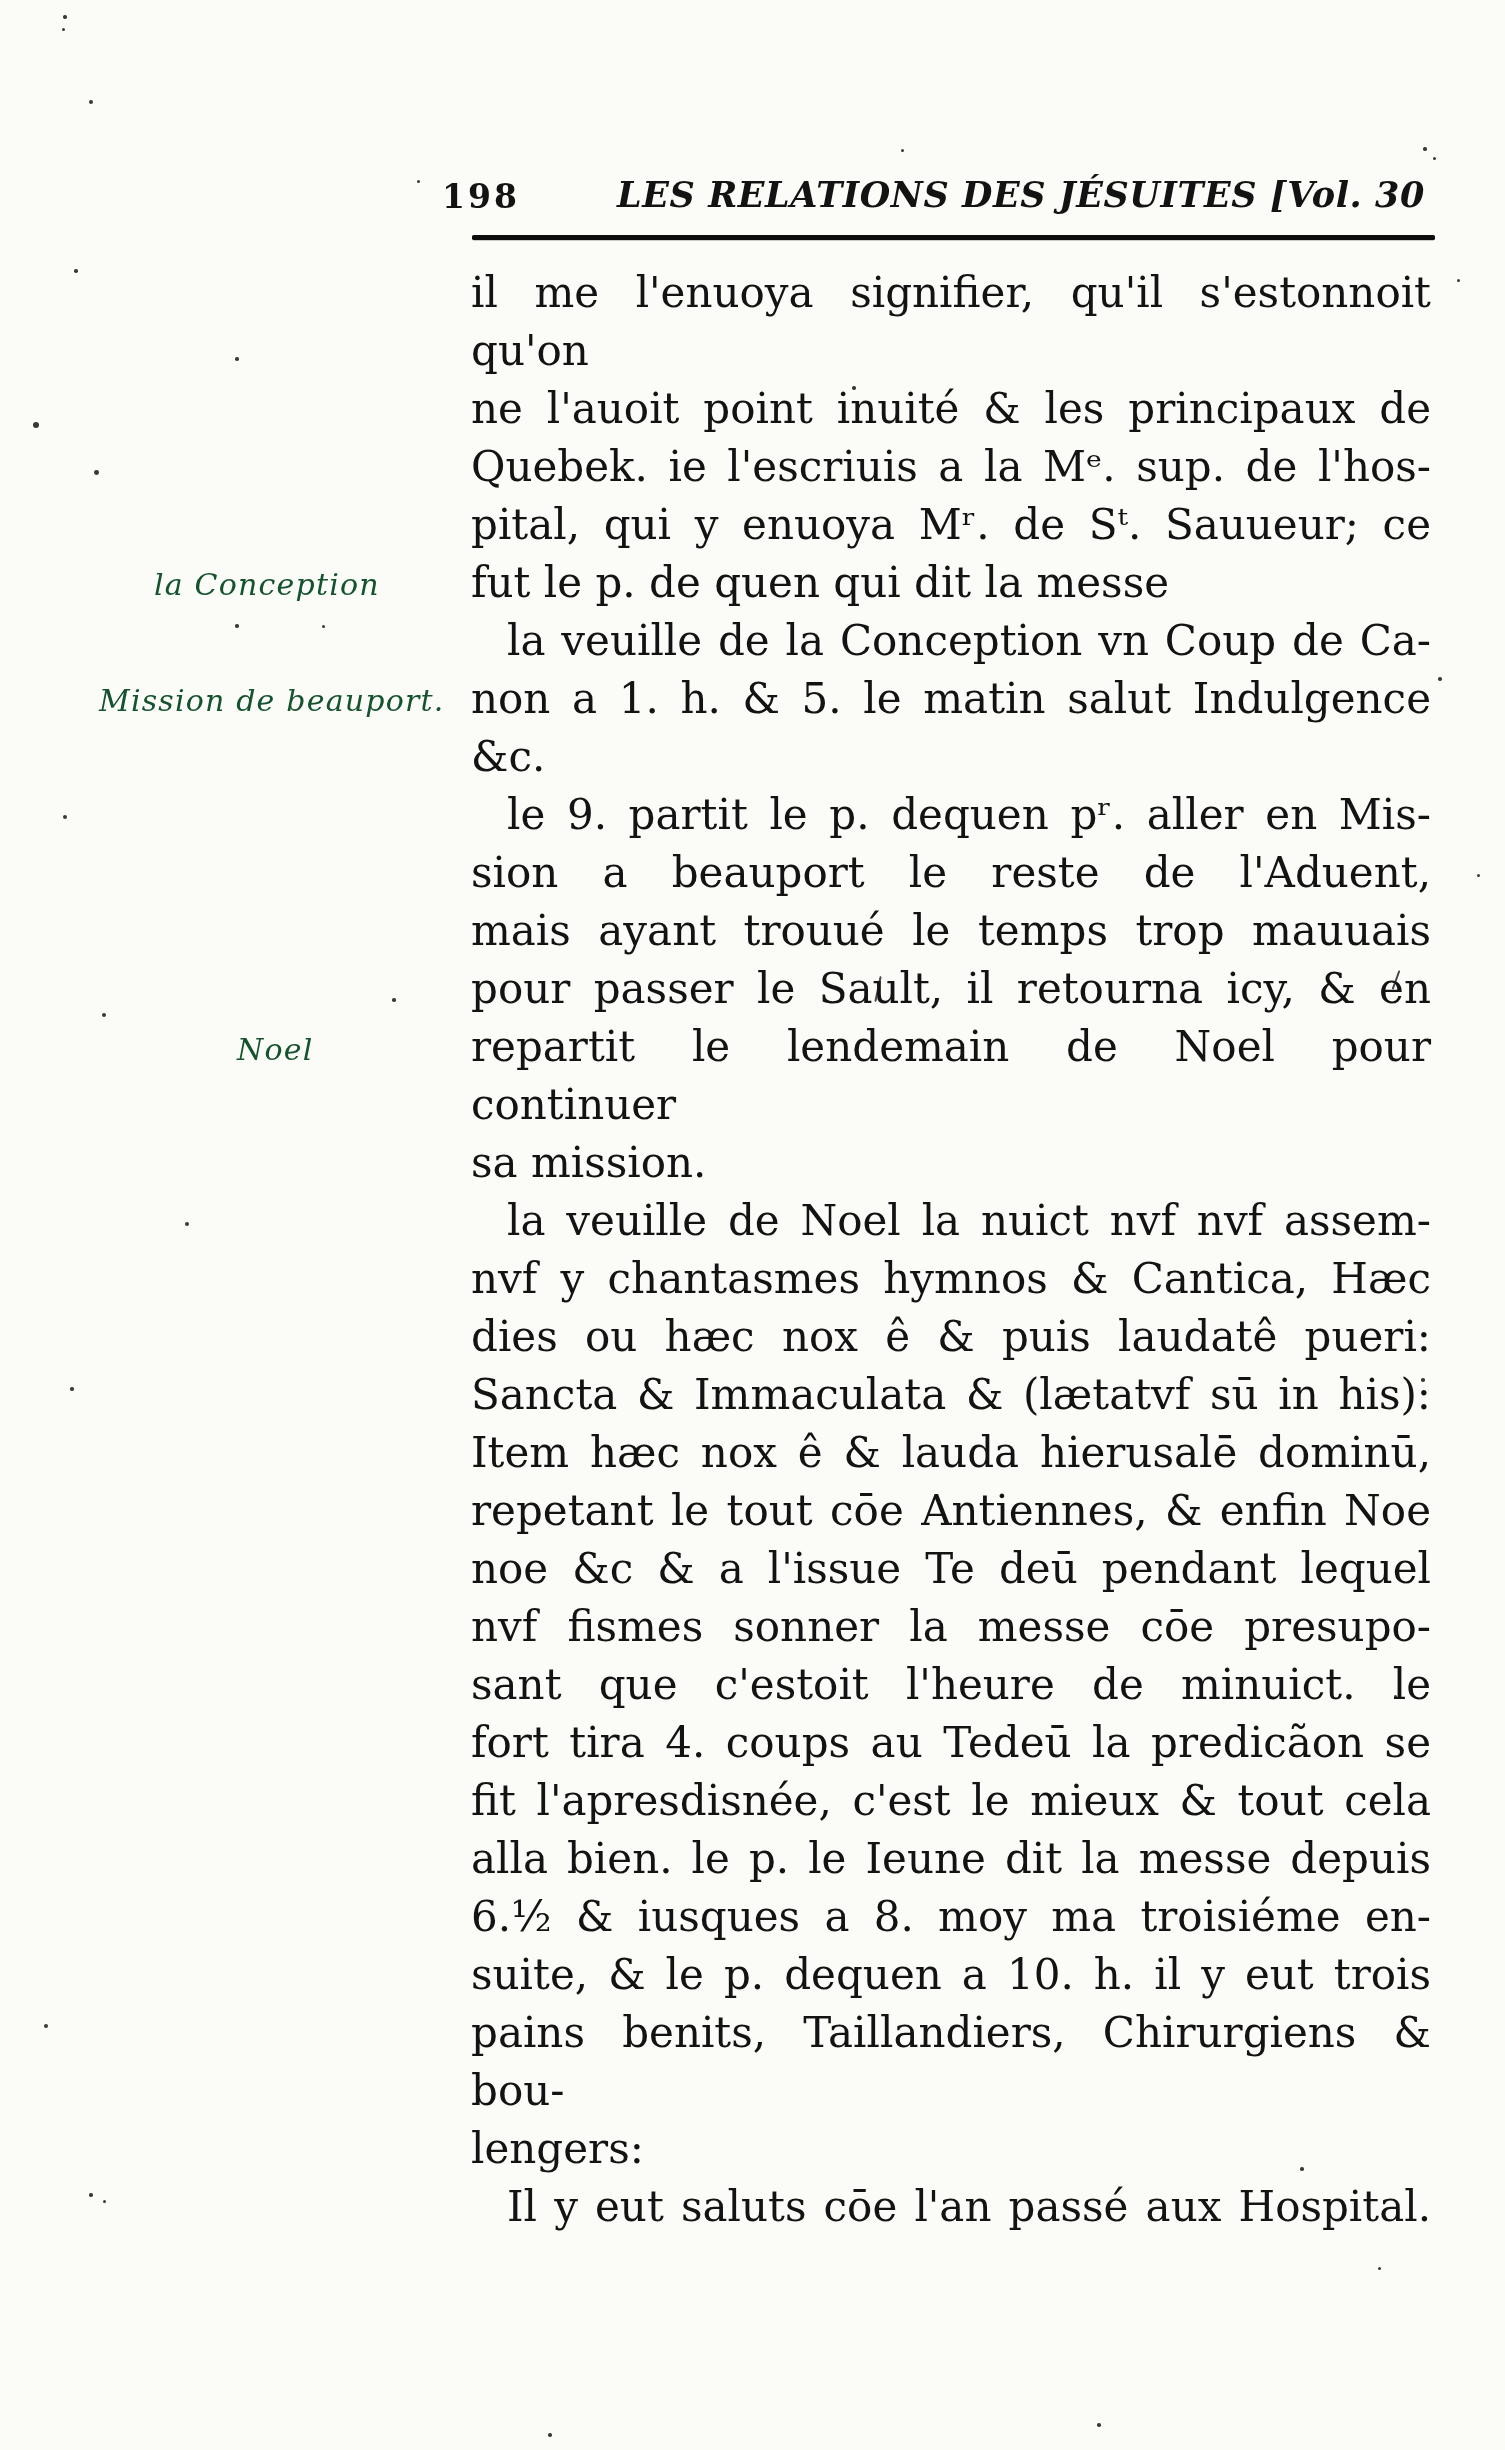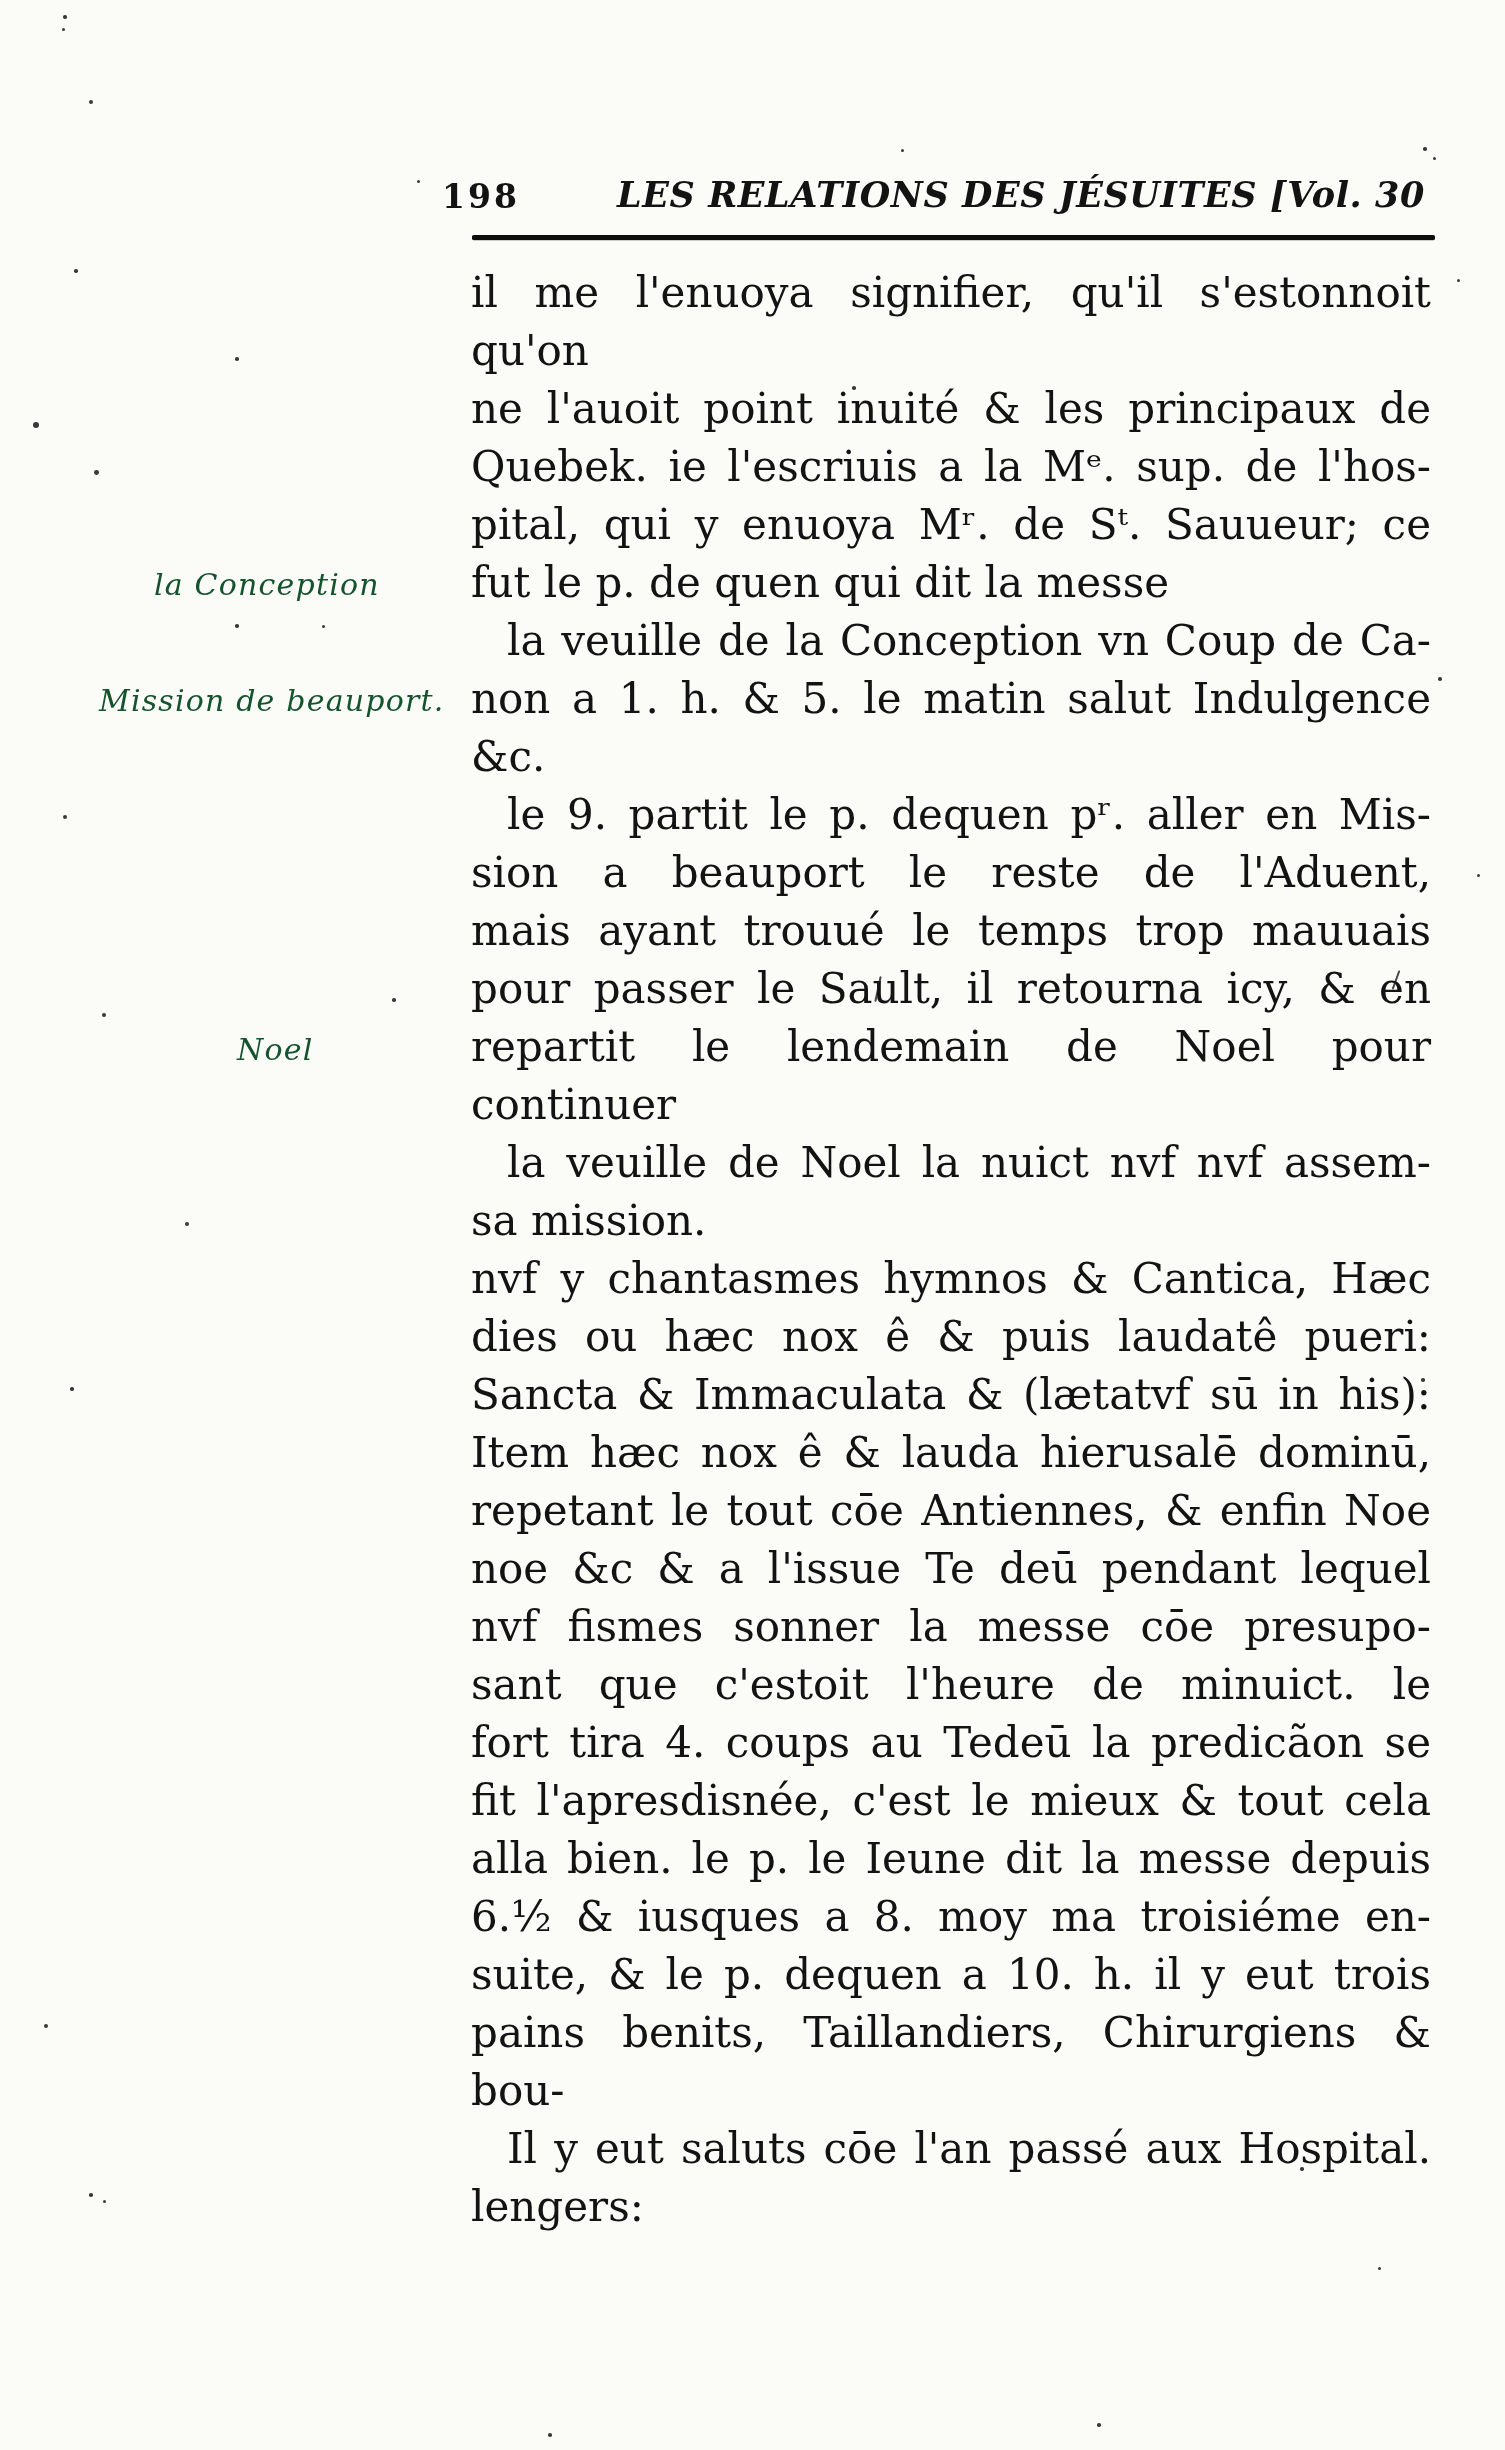--- a/index.html
+++ b/index.html
@@ -81,38 +81,38 @@
       <div class="line">Quebek. ie l'escriuis a la Mᵉ. sup. de l'hos-</div>
       <div class="line">pital, qui y enuoya Mʳ. de Sᵗ. Sauueur; ce</div>
       <div class="line ragged">fut le p. de quen qui dit la messe</div>
       <div class="line indent">la veuille de la Conception vn Coup de Ca-</div>
       <div class="line">non a 1. h. &amp; 5. le matin salut Indulgence &amp;c.</div>
       <div class="line indent">le 9. partit le p. dequen pʳ. aller en Mis-</div>
       <div class="line">sion a beauport le reste de l'Aduent,</div>
       <div class="line">mais ayant trouué le temps trop mauuais</div>
       <div class="line">pour passer le Sault, il retourna icy, &amp; en</div>
       <div class="line">repartit le lendemain de Noel pour continuer</div>
+      <div class="line ragged">sa mission.</div>
       <div class="line indent">la veuille de Noel la nuict nvf nvf assem-</div>
-      <div class="line ragged">sa mission.</div>
       <div class="line">nvf y chantasmes hymnos &amp; Cantica, Hæc</div>
       <div class="line">dies ou hæc nox ê &amp; puis laudatê pueri:</div>
       <div class="line">Sancta &amp; Immaculata &amp; (lætatvf sū in his):</div>
       <div class="line">Item hæc nox ê &amp; lauda hierusalē dominū,</div>
       <div class="line">repetant le tout cōe Antiennes, &amp; enfin Noe</div>
       <div class="line">noe &amp;c &amp; a l'issue Te deū pendant lequel</div>
       <div class="line">nvf fismes sonner la messe cōe presupo-</div>
       <div class="line">sant que c'estoit l'heure de minuict. le</div>
       <div class="line">fort tira 4. coups au Tedeū la predicãon se</div>
       <div class="line">fit l'apresdisnée, c'est le mieux &amp; tout cela</div>
       <div class="line">alla bien. le p. le Ieune dit la messe depuis</div>
       <div class="line">6.½ &amp; iusques a 8. moy ma troisiéme en-</div>
       <div class="line">suite, &amp; le p. dequen a 10. h. il y eut trois</div>
       <div class="line">pains benits, Taillandiers, Chirurgiens &amp; bou-</div>
+      <div class="line ragged">lengers:</div>
       <div class="line indent">Il y eut saluts cōe l'an passé aux Hospital.</div>
-      <div class="line ragged">lengers:</div>
     </div>
 
   <div id="specks">
       <div class="speck" style="left: 63px; top: 15px; width: 3.6px; height: 3.6px;"></div>
       <div class="speck" style="left: 62px; top: 28px; width: 3px; height: 3px;"></div>
       <div class="speck" style="left: 89px; top: 100px; width: 4.2px; height: 4.2px;"></div>
       <div class="speck" style="left: 235px; top: 357px; width: 3.6px; height: 3.6px;"></div>
       <div class="speck" style="left: 33px; top: 422px; width: 6px; height: 6px;"></div>
       <div class="speck" style="left: 74px; top: 269px; width: 3.6px; height: 3.6px;"></div>
       <div class="speck" style="left: 94px; top: 470px; width: 4.8px; height: 4.8px;"></div>

